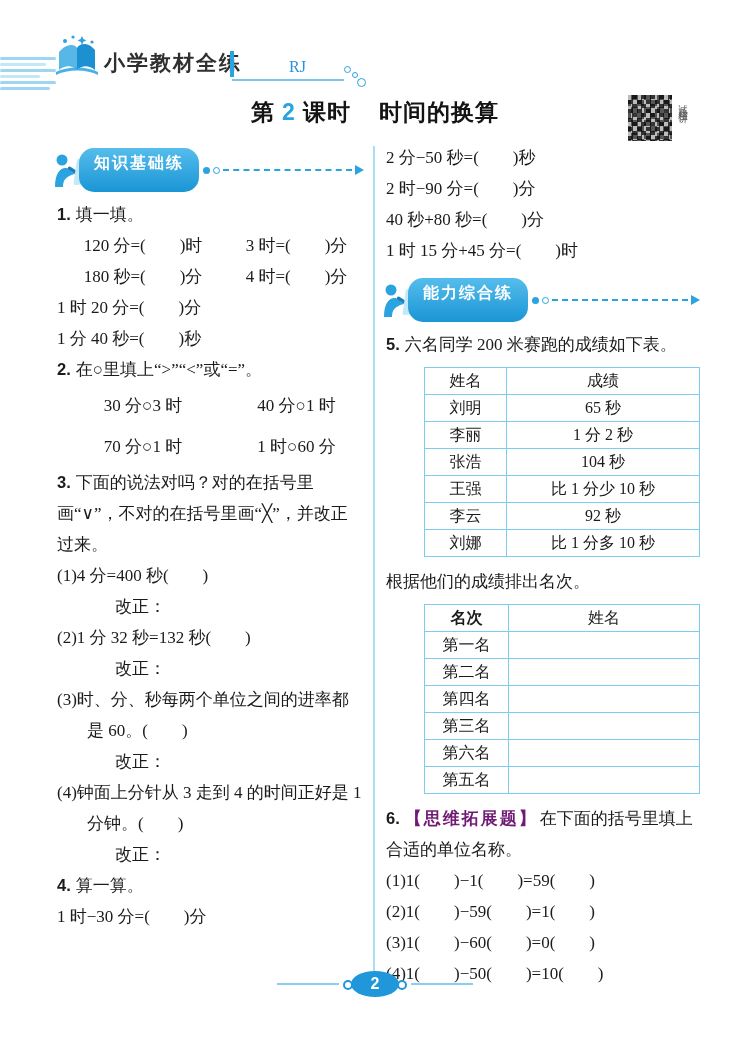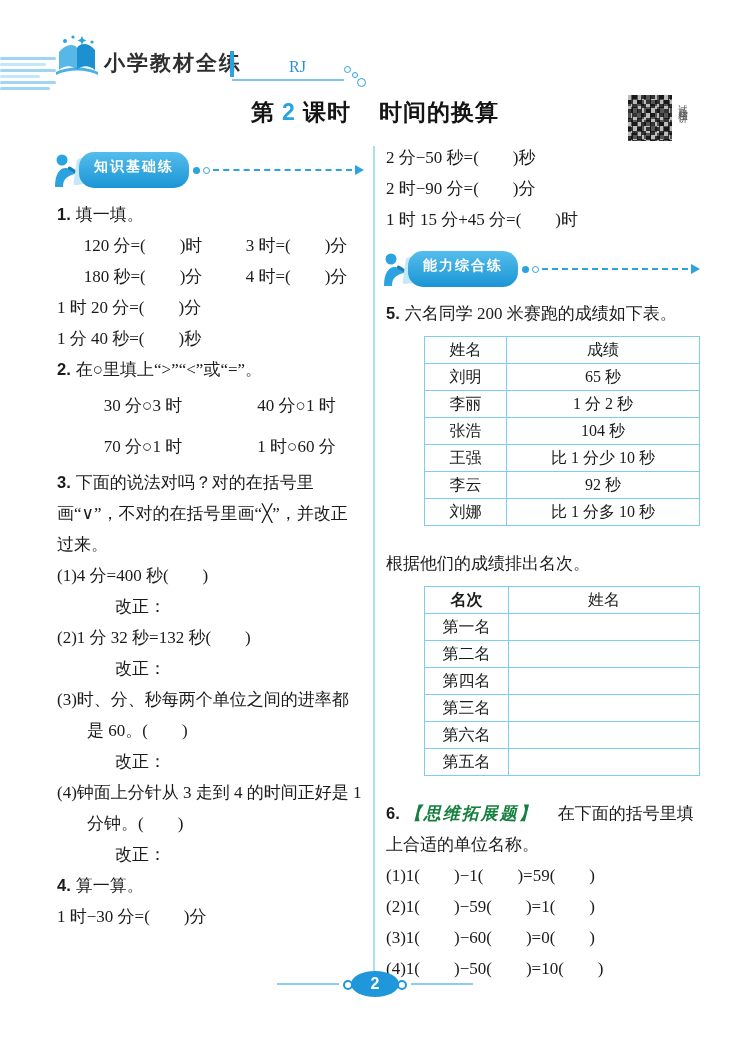--- a/index.html
+++ b/index.html
@@ -47,37 +47,37 @@
 
   .line{margin:0;line-height:31px;font-size:17px;white-space:nowrap;}
   .para{margin:0;line-height:31px;font-size:17px;}
   .circ{line-height:41px;}
   .qn{font-family:"Liberation Sans","DejaVu Sans",sans-serif;font-weight:bold;font-size:16.5px;margin-right:5px;}
   .pair{display:flex;text-align:center;}
   .pair .l{width:172px;}
   .pair .r{flex:1;}
   .hang{padding-left:30px;text-indent:-30px;}
   .fix{padding-left:58px;}
-  .tag{color:#15803d;font-style:italic;font-weight:bold;letter-spacing:2px;margin-right:20px;}
+  .tag{color:#701a75;font-weight:bold;letter-spacing:2px;margin-right:2px;}
 
   
   .section-badge{position:relative;display:flex;align-items:center;height:40px;margin:0 0 9px -6px;}
   .diamond{width:30px;height:26px;background:#c5e8f9;border-radius:3px;
            transform:rotate(-8deg) skewX(-16deg);margin-left:-10px;margin-right:-26px;}
   .pill{position:relative;z-index:1;background:linear-gradient(180deg,#55bdec,#1a95d5);
         color:#fff;font-family:"Liberation Sans","DejaVu Sans",sans-serif;font-weight:bold;
-        font-size:14px;line-height:27px;padding:1px 15px 8px;border-radius:15px;letter-spacing:2px;}
+        font-size:16px;line-height:27px;padding:1px 15px 16px;border-radius:15px;letter-spacing:2px;}
   .lead{flex:1;display:flex;align-items:center;margin-left:4px;}
   .dotA{width:7px;height:7px;border-radius:50%;background:#2aa3e0;}
   .dotB{width:5px;height:5px;border:1.5px solid #2aa3e0;border-radius:50%;background:#fff;margin-left:3px;}
   .dashes{flex:1;border-top:2.4px dashed #2aa3e0;margin:0 3px;}
   .tri{width:0;height:0;border-left:9px solid #2aa3e0;border-top:5px solid transparent;border-bottom:5px solid transparent;}
 
   
-  table{border-collapse:collapse;margin:7px 0 22px 38px;font-size:16px;text-align:center;}
+  table{border-collapse:collapse;margin:7px 0 9px 38px;font-size:16px;text-align:center;}
   th,td{border:1.4px solid #7ccdf0;font-weight:normal;height:26px;padding:0 6px;}
   .t1 .c1{width:72px;}  .t1 .c2{width:188px;}
   .t2 .c1{width:74px;font-weight:bold;}  .t2 .c2{width:186px;}
 
   
   .footer{position:absolute;left:0;width:100%;top:971px;display:flex;justify-content:center;align-items:center;}
   .fline{width:62px;height:2px;background:#8ccdef;}
   .fellipse{position:relative;width:48px;height:26px;margin:0 12px;background:#1f97da;border-radius:50%;
             color:#fff;font-family:"Liberation Sans","DejaVu Sans",sans-serif;font-weight:bold;font-size:16px;
             display:flex;align-items:center;justify-content:center;}
@@ -174,20 +174,21 @@
     <p class="line fix">改正：</p>
 
     <p class="line"><b class="qn">4.</b><span>算一算。</span></p>
     <p class="line">1 时−30 分=(　　)分</p>
   </div>
 
   <div class="col-right">
 
     <p class="line">2 分−50 秒=(　　)秒</p>
     <p class="line">2 时−90 分=(　　)分</p>
+    <p class="line">40 秒+80 秒=(　　)分</p>
     <p class="line">1 时 15 分+45 分=(　　)时</p>
 
     <div class="section-badge" style="margin-top:14px;">
       <svg width="34" height="36" viewBox="0 0 34 36">
         <circle cx="11" cy="8" r="5.5" fill="#2aa3e0"></circle>
         <path d="M4 35 C4 20, 10 15, 16 16 L24 22 C15 24, 12 28, 12 35 Z" fill="#2aa3e0"></path>
         <rect x="18" y="14" width="12" height="3.4" rx="1.6" transform="rotate(32 18 14)" fill="#1d7fb8"></rect>
       </svg>
       <span class="diamond"></span>
       <span class="pill">能力综合练</span>

